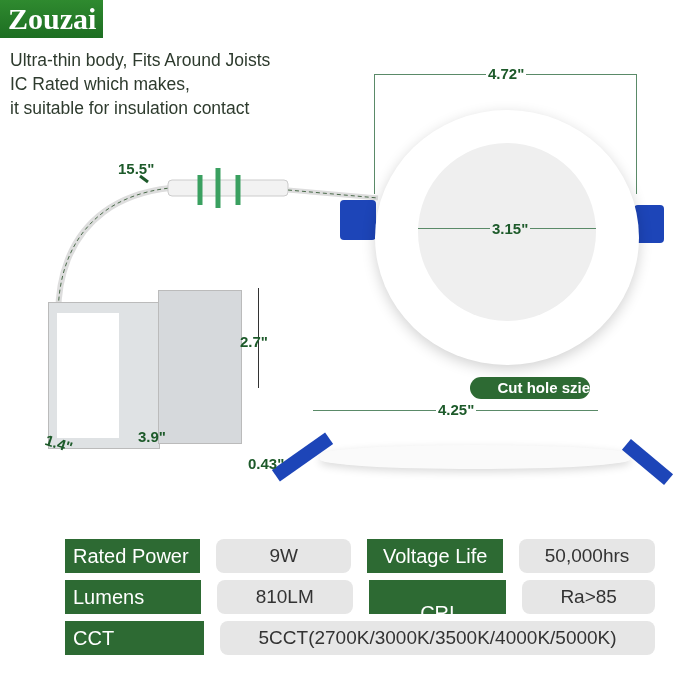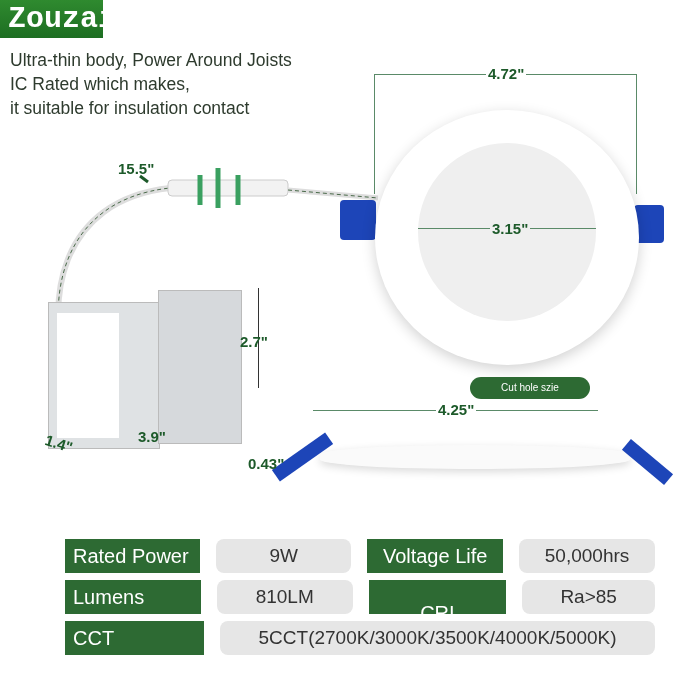--- a/index.html
+++ b/index.html
@@ -1,35 +1,35 @@
 <!DOCTYPE html>
 <html><head>
 <meta charset="utf-8">
 <style>
   html,body{margin:0;padding:0;background:#fff;}
   body{width:679px;height:698px;position:relative;overflow:hidden;font-family:"Liberation Sans",sans-serif;}
   .abs{position:absolute;}
-  .logo{left:0;top:0;width:103px;height:38px;background:linear-gradient(#2f8a2f,#1d6e22);color:#fff;font-family:Liberation Mono, monospace;font-weight:bold;font-size:30px;line-height:38px;padding-left:8px;box-sizing:border-box;}
+  .logo{left:0;top:0;width:103px;height:38px;background:linear-gradient(#2f8a2f,#1d6e22);color:#fff;font-family:Liberation Serif, serif;font-weight:bold;font-size:30px;line-height:38px;padding-left:8px;box-sizing:border-box;}
   .tagline{left:10px;top:48px;color:#2e3b2e;font-size:17.5px;line-height:24px;}
   .dim{color:#1d5a2a;font-weight:bold;font-size:15px;background:#fff;padding:0 2px;}
   .dim-nobg{color:#1d5a2a;font-weight:bold;font-size:15px;}
   .line{background:#5a8a68;}
   .spec-table{left:65px;top:539px;width:590px;}
   .row{display:flex;gap:16px;margin-bottom:7px;height:34px;}
   .lbl{background:#2d6a33;color:#fff;font-size:20px;line-height:34px;padding-left:8px;box-sizing:border-box;}
   .val{background:#e6e6e6;color:#333;font-size:19px;line-height:34px;text-align:center;box-sizing:border-box;border-radius:8px;}
-  .bubble{left:470px;top:377px;width:120px;height:22px;background:#2d6a33;color:#fff;border-radius:11px;font-weight:normal;font-size:10px;text-align:center;line-height:22px;}
+  .bubble{left:470px;top:377px;width:120px;height:22px;background:#2d6a33;color:#fff;border-radius:11px;font-weight:bold;font-size:15px;text-align:right;line-height:22px;}
 </style>
 </head>
 <body>
 
 <div class="abs logo"><span>Zouzai</span></div>
 
 <div class="abs tagline">
-  <div>Ultra-thin body, Power Around Joists</div>
+  <div>Ultra-thin body, Fits Around Joists</div>
   <div>IC Rated which makes,</div>
   <div>it suitable for insulation contact</div>
 </div>
 
 <svg class="abs" style="left:0;top:150px" width="380" height="240">
   <path d="M72 240 C40 150, 60 50, 170 38" stroke="#ddd" stroke-width="6" fill="none"></path>
   <path d="M72 240 C40 150, 60 50, 170 38" stroke="#4a6a4a" stroke-width="1" stroke-dasharray="4 3" fill="none"></path>
   <rect x="168" y="30" width="120" height="16" rx="4" fill="#f2f2f2" stroke="#ccc"></rect>
   <path d="M288 40 L378 48" stroke="#ddd" stroke-width="5"></path>
   <path d="M288 40 L378 48" stroke="#4a6a4a" stroke-width="1" stroke-dasharray="4 3"></path>

